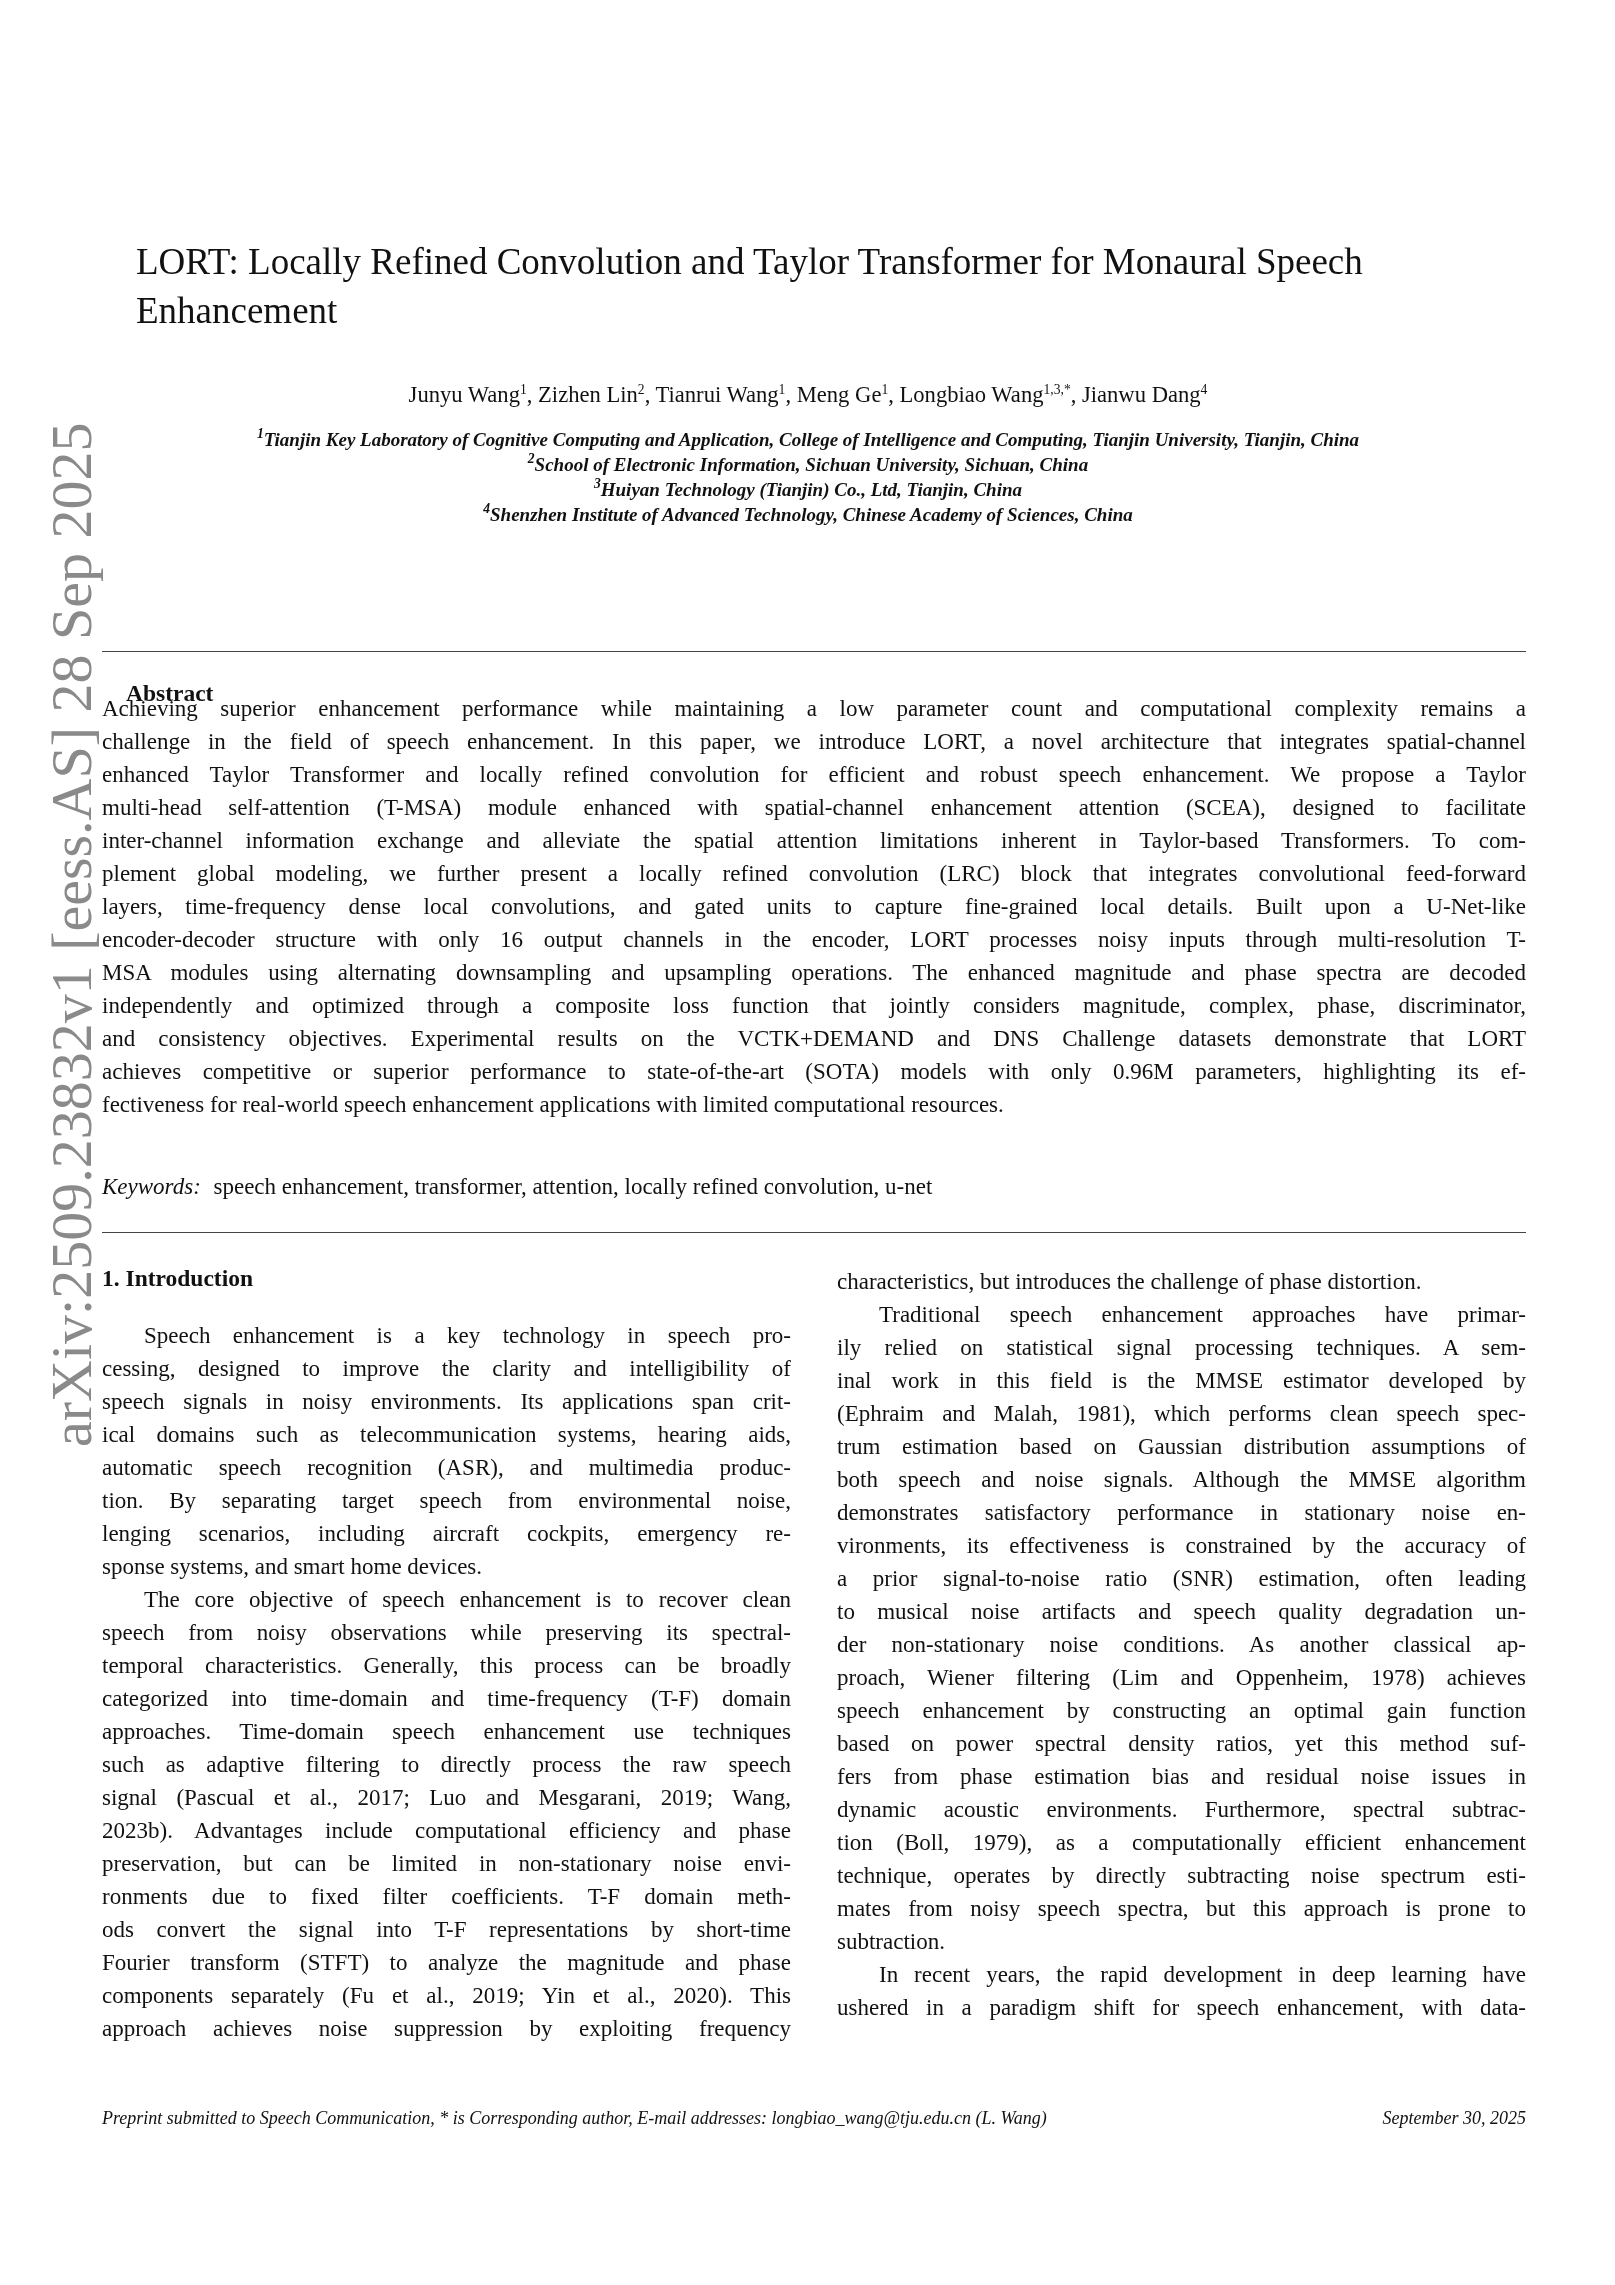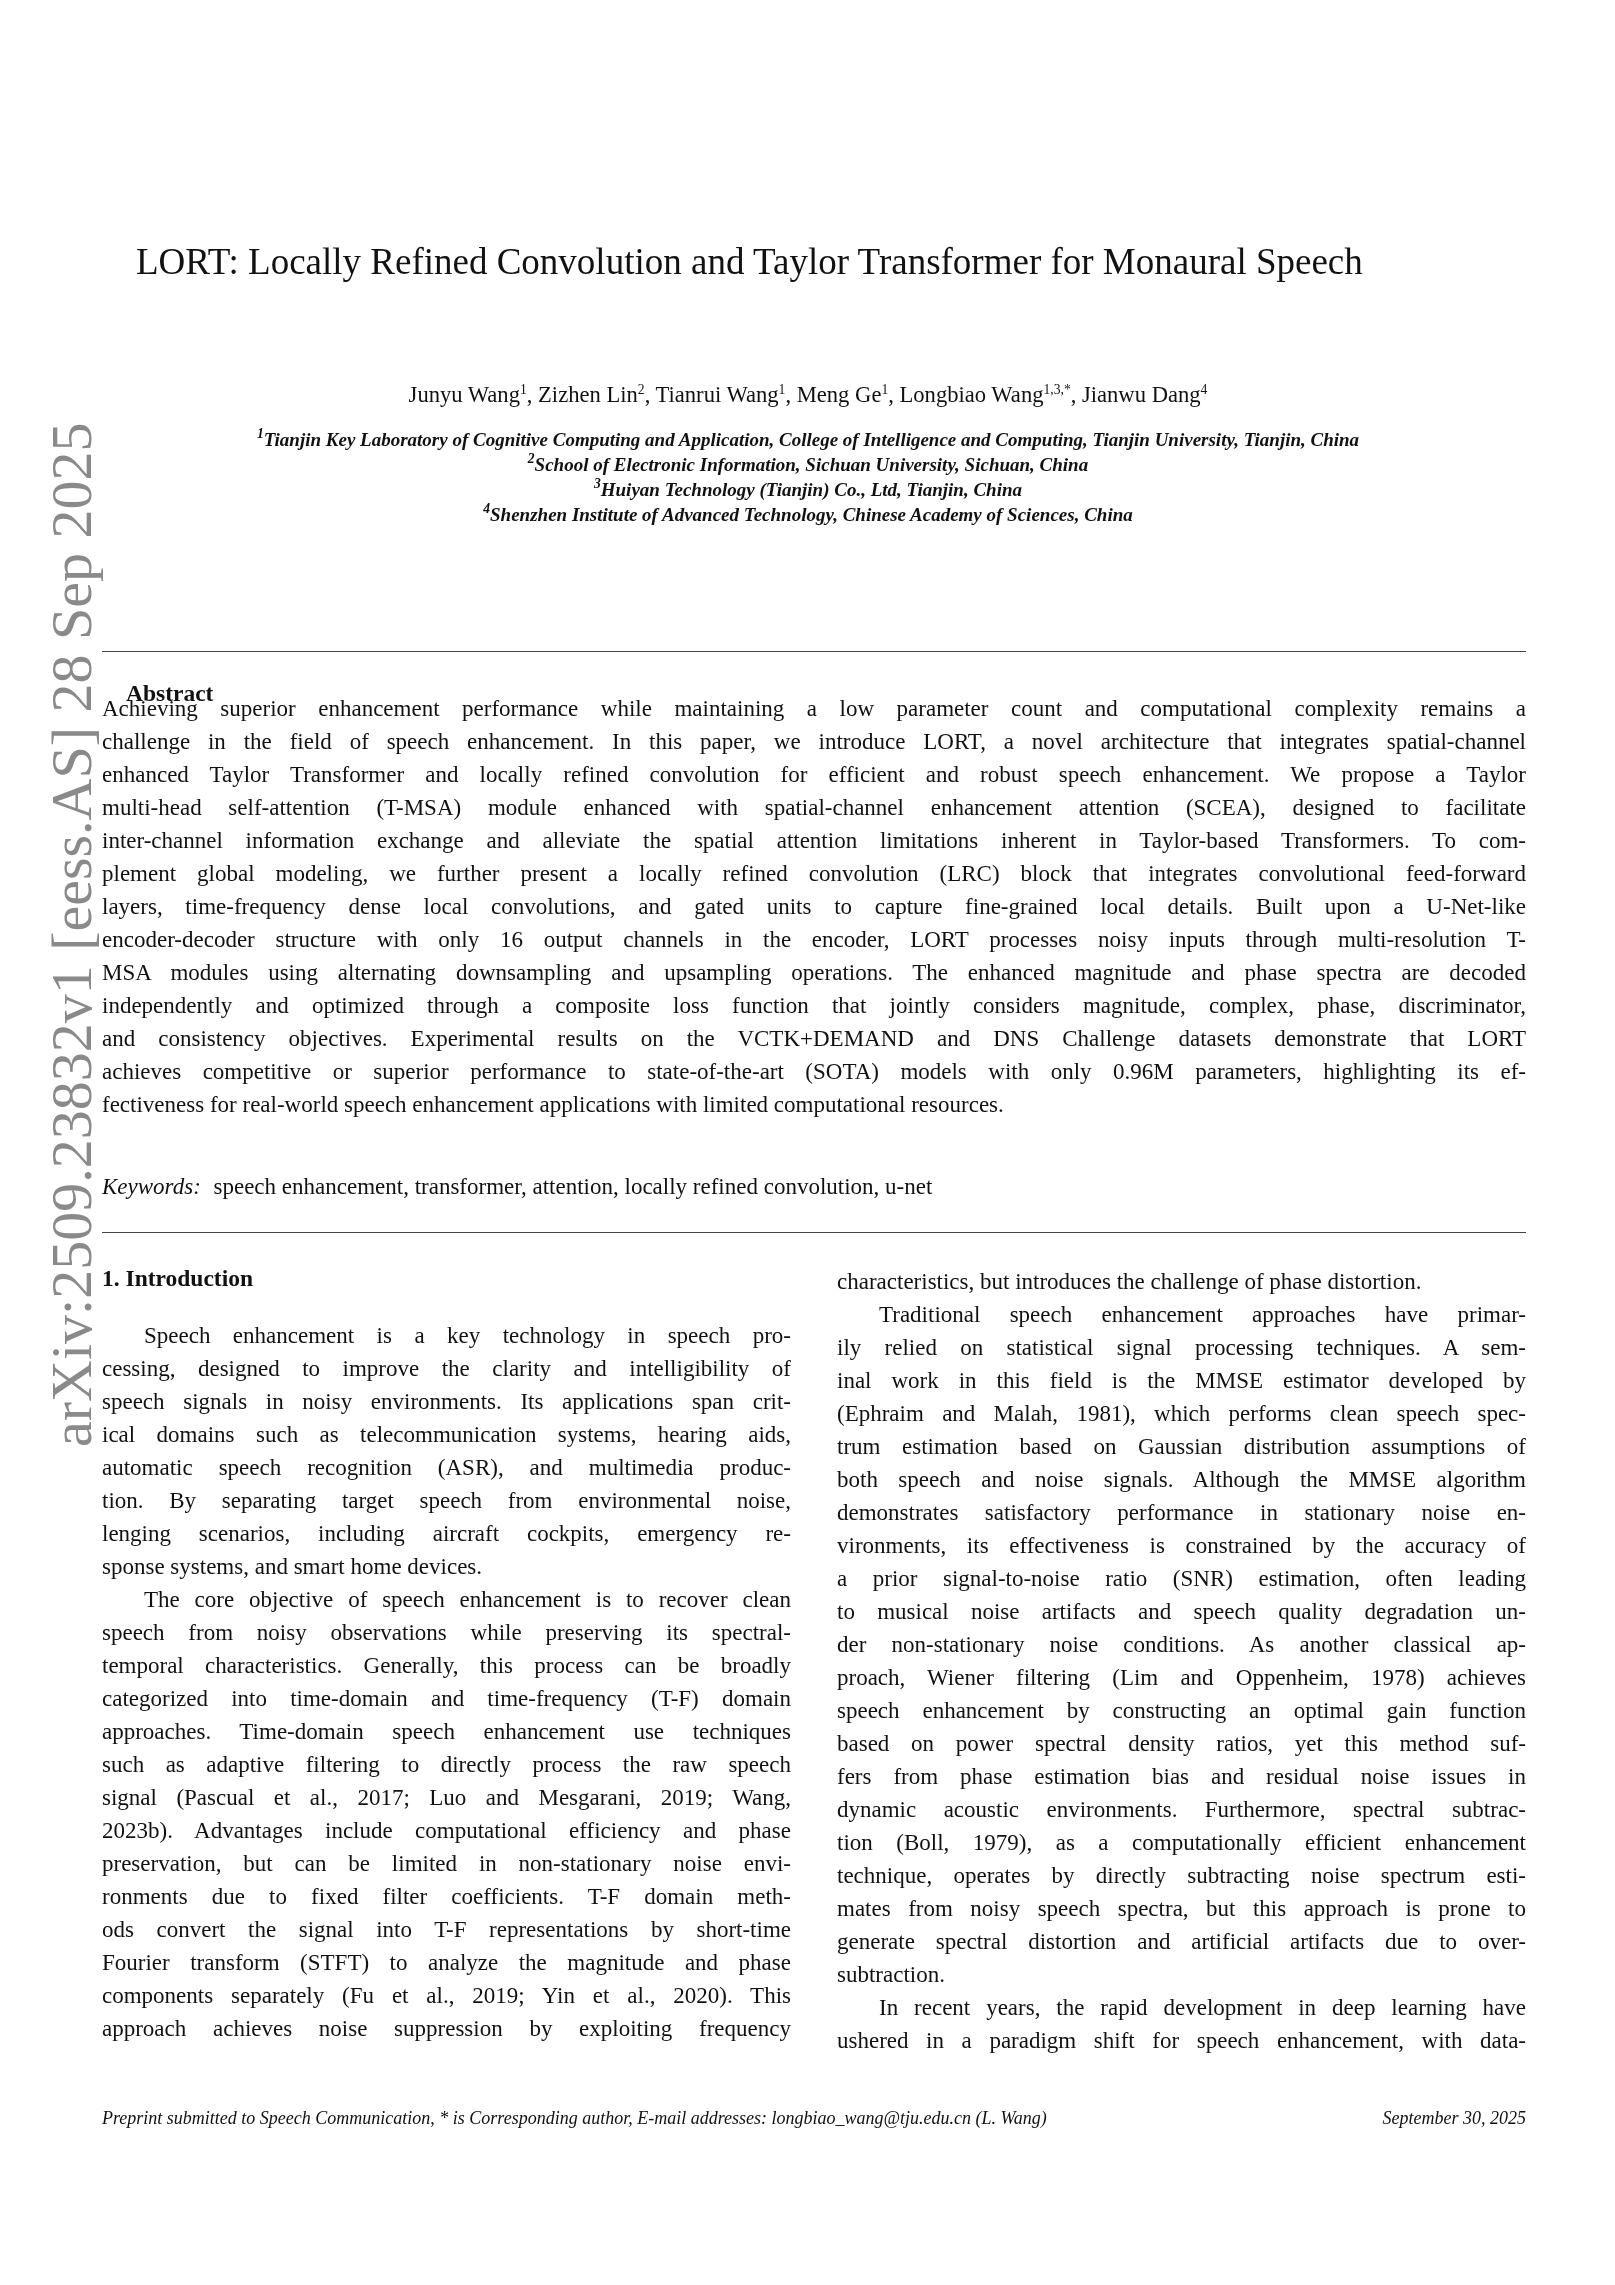--- a/index.html
+++ b/index.html
@@ -34,20 +34,21 @@
           font-style: italic; white-space: nowrap; }
   .foot .date { position: absolute; right: 0; top: 0; }
 </style>
 </head>
 <body>
 
 <div class="arxiv">arXiv:2509.23832v1  [eess.AS]  28 Sep 2025</div>
 
 <div class="title">
   <div>LORT: Locally Refined Convolution and Taylor Transformer for Monaural Speech</div>
+  <div>Enhancement</div>
 </div>
 
 <div class="authors">
   <span><span>Junyu Wang</span><sup>1</sup></span>,
   <span><span>Zizhen Lin</span><sup>2</sup></span>,
   <span><span>Tianrui Wang</span><sup>1</sup></span>,
   <span><span>Meng Ge</span><sup>1</sup></span>,
   <span><span>Longbiao Wang</span><sup>1,3,*</sup></span>,
   <span><span>Jianwu Dang</span><sup>4</sup></span>
 </div>
@@ -126,21 +127,20 @@
   <span class="line">to musical noise artifacts and speech quality degradation un-</span>
   <span class="line">der non-stationary noise conditions.  As another classical ap-</span>
   <span class="line">proach, Wiener filtering (Lim and Oppenheim, 1978) achieves</span>
   <span class="line">speech enhancement by constructing an optimal gain function</span>
   <span class="line">based on power spectral density ratios, yet this method suf-</span>
   <span class="line">fers from phase estimation bias and residual noise issues in</span>
   <span class="line">dynamic acoustic environments. Furthermore, spectral subtrac-</span>
   <span class="line">tion (Boll, 1979), as a computationally efficient enhancement</span>
   <span class="line">technique, operates by directly subtracting noise spectrum esti-</span>
   <span class="line">mates from noisy speech spectra, but this approach is prone to</span>
-  <span class="line">generate spectral distortion and artificial artifacts due to over-</span>
   <span class="line last">subtraction.</span>
   <span class="line ind">In recent years, the rapid development in deep learning have</span>
   <span class="line">ushered in a paradigm shift for speech enhancement, with data-</span>
 </div>
 
 <div class="foot">
   <span>Preprint submitted to Speech Communication, * is Corresponding author, E-mail addresses: longbiao_wang@tju.edu.cn (L. Wang)</span>
   <span class="date">September 30, 2025</span>
 </div>
 

